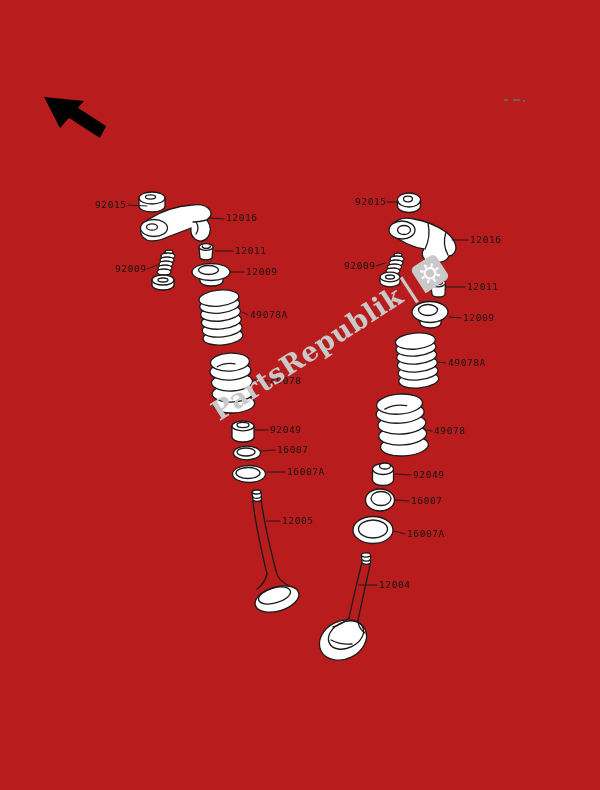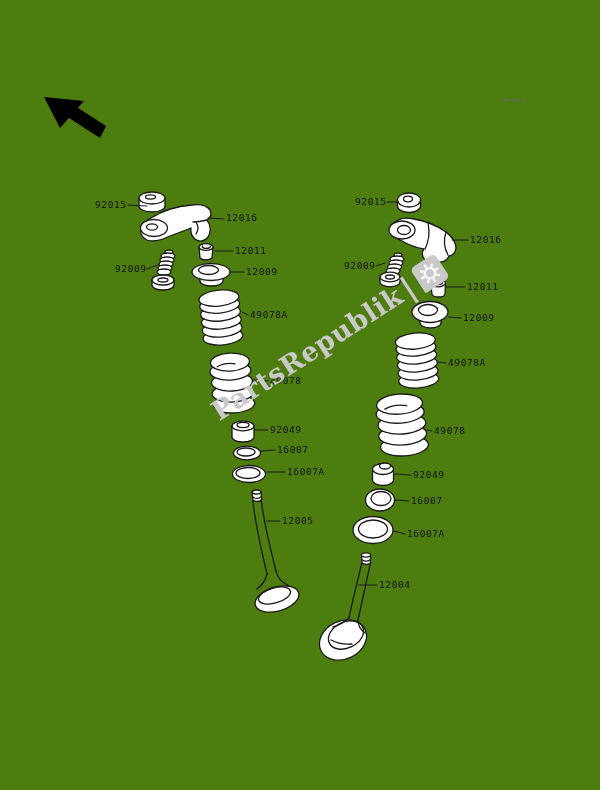--- a/index.html
+++ b/index.html
@@ -1,16 +1,16 @@
 <!DOCTYPE html>
 <html><head>
 <meta charset="utf-8">
 <style>
   html,body{margin:0;padding:0;background:#fff;}
-  .stage{position:relative;width:600px;height:790px;background:#4d7c0f;overflow:hidden;
+  .stage{position:relative;width:600px;height:790px;background:#b91c1c;overflow:hidden;
          font-family:"DejaVu Sans",sans-serif;}
   svg text{font-family:"DejaVu Sans Mono",monospace;font-size:9.5px;letter-spacing:0.6px;fill:#141414;}
   .watermark{position:absolute;left:214px;top:396px;transform:rotate(-33deg);transform-origin:0 50%;
              display:flex;align-items:center;gap:3px;color:#c9c9c9;
              font-family:"DejaVu Serif",serif;font-weight:bold;font-size:27px;letter-spacing:0.5px;
              white-space:nowrap;user-select:none;pointer-events:none;}
   .watermark .bar{font-size:30px;font-weight:bold;margin-left:1px;}
   .wm-badge{display:inline-block;width:31px;height:31px;margin-left:2px;}
 </style>
 </head>

